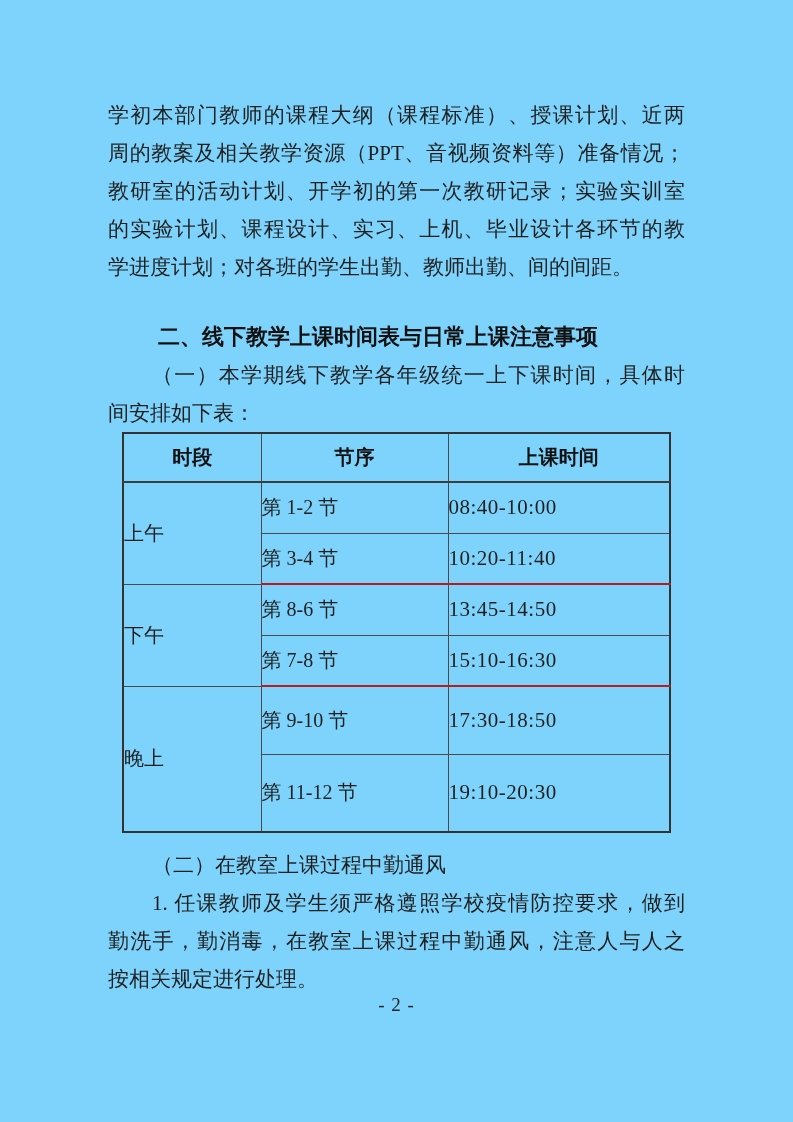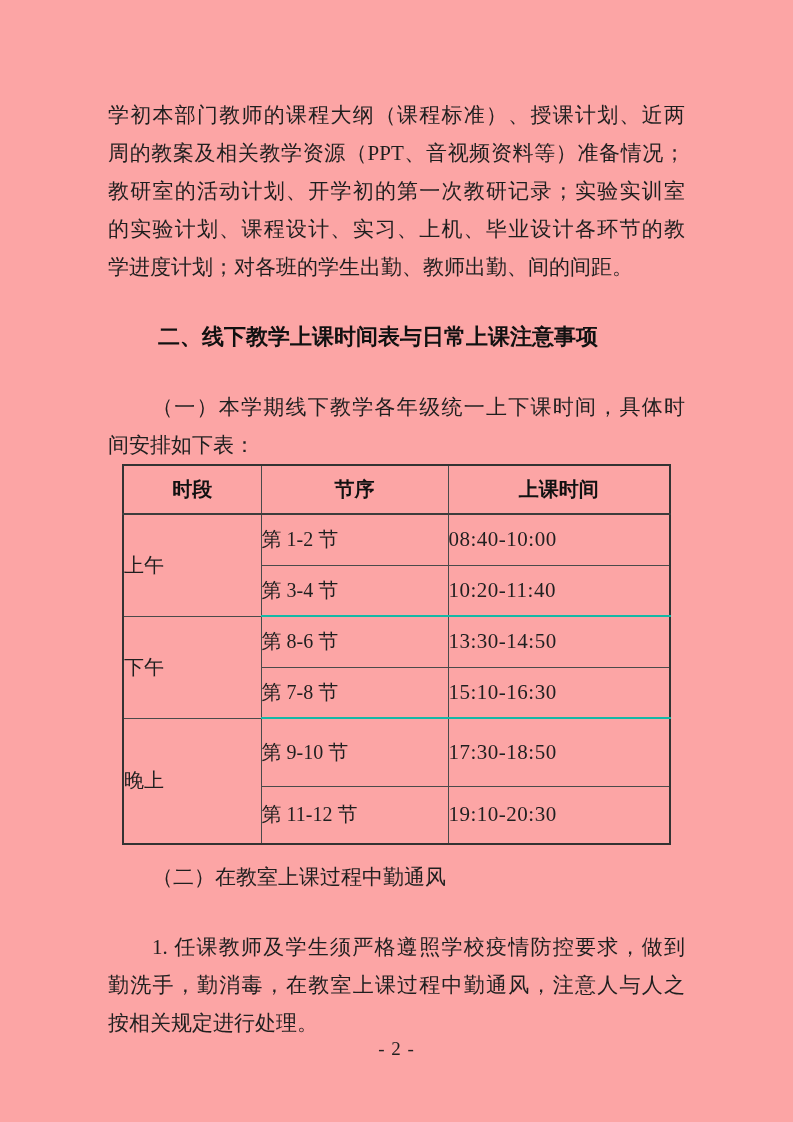--- a/index.html
+++ b/index.html
@@ -1,20 +1,20 @@
 <!DOCTYPE html>
 <html><head>
 <meta charset="utf-8">
 <style>
   html, body { margin: 0; padding: 0; background: #ffffff; }
   .page {
     position: relative;
     width: 793px;
     height: 1122px;
-    background: #fca5a5;
+    background: #7dd3fc;
     color: #1f1f1f;
     font-family: "Liberation Serif", "DejaVu Serif", serif;
     overflow: hidden;
   }
   .content {
     position: absolute;
     left: 108px;
     top: 96px;
     width: 577px;
   }
@@ -23,21 +23,21 @@
     height: 38px;
     line-height: 38px;
     overflow: hidden;
     white-space: nowrap;
   }
   .j {
     white-space: normal;
     text-align: justify;
     text-align-last: justify;
   }
-  .ind { text-indent: 44px; margin-top: 32px; }
+  .ind { text-indent: 44px; }
   .heading {
     font-family: Liberation Serif, serif;
     font-weight: 700;
     font-size: 22px;
     color: #111111;
     height: 38px;
     line-height: 38px;
     margin: 32px 0 0 0;
     text-indent: 50px;
     white-space: nowrap;
@@ -58,23 +58,23 @@
     vertical-align: middle;
     padding: 0;
     font-size: 20px;
     font-weight: 400;
   }
   table.schedule th { font-weight: 700; color: #111111; }
   table.schedule td.time { font-size: 21px; letter-spacing: 0.5px; }
   tr.hdr  { height: 49px; }
   tr.r    { height: 51px; }
   tr.rtall{ height: 68px; }
-  tr.rlast{ height: 58px; padding-left: 48px; }
+  tr.rlast{ height: 78px; padding-left: 48px; }
   tr.hdr th { border-bottom: 2px solid #3d3d3d; }
-  tr.secend td { border-bottom: 2px solid #14b8a6; }
+  tr.secend td { border-bottom: 2px solid #b91c1c; }
   .after-table { margin-top: 13px; }
   .footer {
     margin-top: -12px;
     height: 38px;
     line-height: 38px;
     text-align: center;
     font-size: 19px;
     letter-spacing: 1px;
   }
 </style>
@@ -114,21 +114,21 @@
           <td class="time">08:40-10:00</td>
         </tr>
         <tr class="r secend">
           <td class="lesson">第 3-4 节</td>
           <td class="time">10:20-11:40</td>
         </tr>
 
         <tr class="r">
           <td rowspan="2" class="period">下午</td>
           <td class="lesson">第 8-6 节</td>
-          <td class="time">13:30-14:50</td>
+          <td class="time">13:45-14:50</td>
         </tr>
         <tr class="r secend">
           <td class="lesson">第 7-8 节</td>
           <td class="time">15:10-16:30</td>
         </tr>
 
         <tr class="rtall">
           <td rowspan="2" class="period">晚上</td>
           <td class="lesson">第 9-10 节</td>
           <td class="time">17:30-18:50</td>

